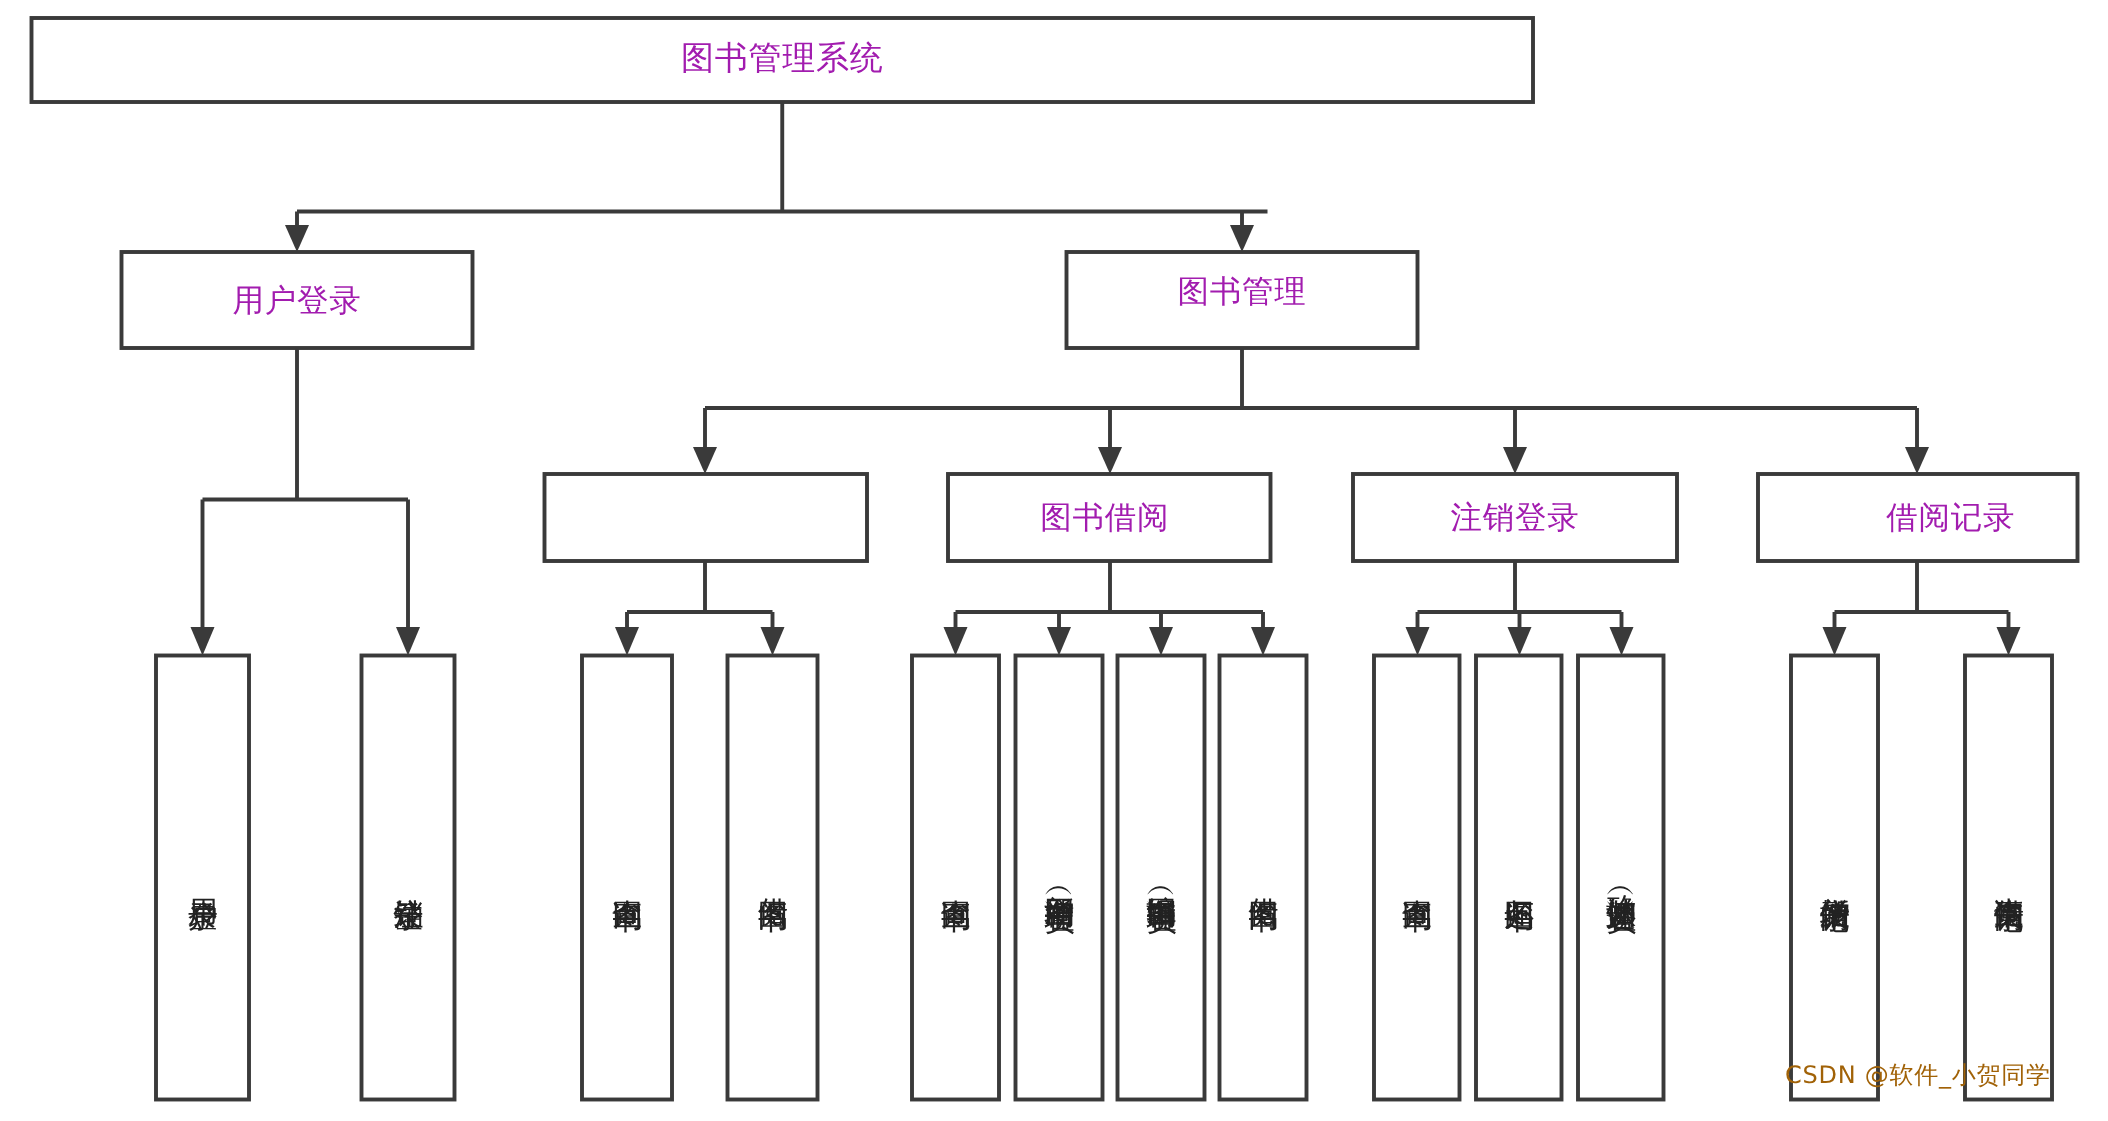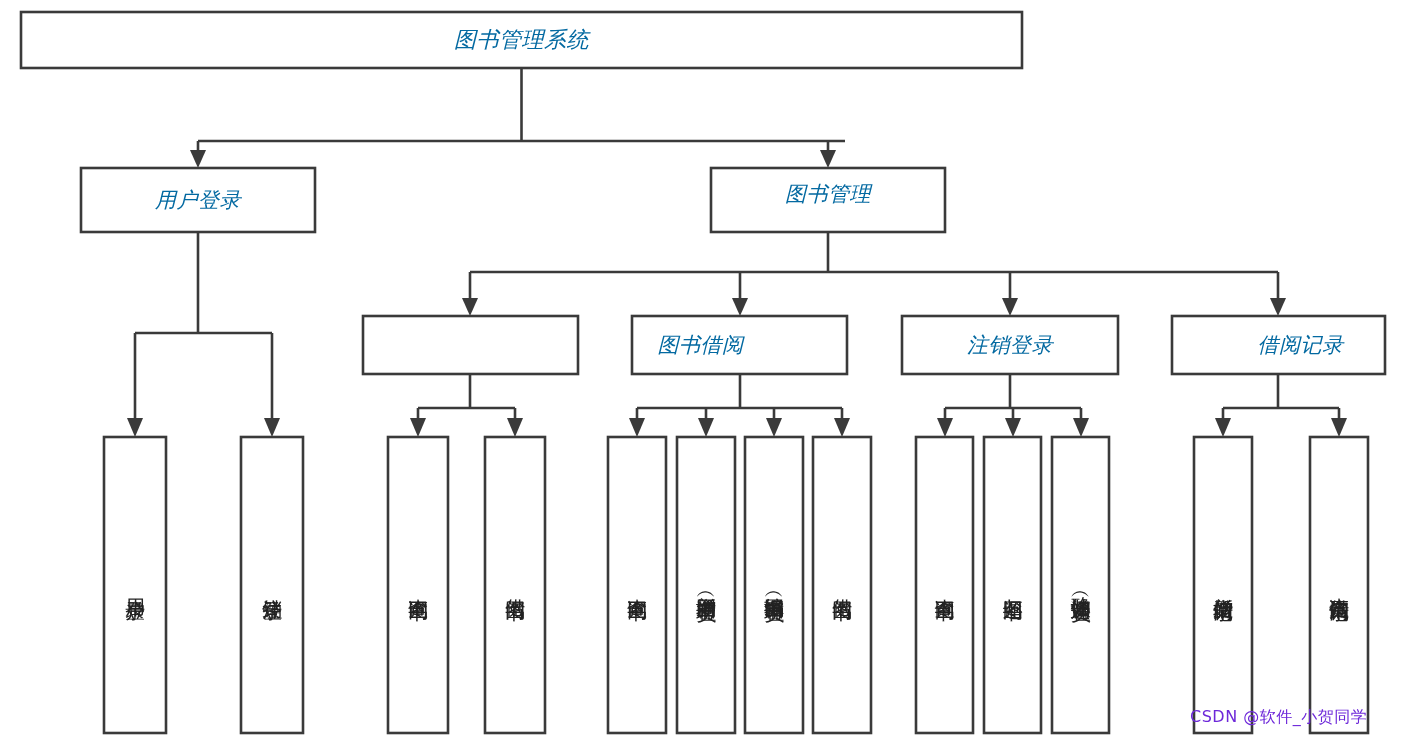--- a/index.html
+++ b/index.html
@@ -38,27 +38,26 @@
   }
   .arrow-head {
     fill: #3a3a3a;
     stroke: none;
   }
   .node-label-h {
     position: absolute;
     display: flex;
     align-items: center;
     justify-content: center;
-    color: #0369a1;
+    color: #a21caf;
     font-size: 21px;
     line-height: 1.15;
     letter-spacing: 0.5px;
     white-space: nowrap;
     pointer-events: none;
-    font-style: italic;
   }
   .node-label-v {
     position: absolute;
     display: flex;
     align-items: center;
     justify-content: center;
     color: #222222;
     font-size: 20px;
     line-height: 1.28;
     writing-mode: vertical-rl;
@@ -66,21 +65,21 @@
     letter-spacing: 1px;
     pointer-events: none;
   }
   .title-label {
     font-size: 22px;
   }
   .watermark {
     position: absolute;
     left: 1190px;
     top: 707px;
-    color: #6d28d9;
+    color: #a16207;
     font-size: 16px;
     white-space: nowrap;
     letter-spacing: 0.5px;
   }
 </style>
 </head>
 <body>
 
 <div id="diagram-root">
 
@@ -182,21 +181,21 @@
     <rect class="node-box" x="1052" y="437" width="57" height="296"></rect>
     <rect class="node-box" x="1194" y="437" width="58" height="296"></rect>
     <rect class="node-box" x="1310" y="437" width="58" height="296"></rect>
   </svg>
 
   <div class="node-label-h title-label" style="left:21px; top:12px; width:1001px; height:56px;">图书管理系统</div>
 
   <div class="node-label-h" style="left:81px; top:168px; width:234px; height:64px;">用户登录</div>
   <div class="node-label-h" style="left:711px; top:168px; width:234px; height:52px;border-radius:16px;">图书管理</div>
 
-  <div class="node-label-h" style="left:596px; top:316px; width:209px; height:58px;">图书借阅</div>
+  <div class="node-label-h" style="left:632px; top:316px; width:209px; height:58px;">图书借阅</div>
   <div class="node-label-h" style="left:902px; top:316px; width:216px; height:58px;">注销登录</div>
   <div class="node-label-h" style="left:1172px; top:316px; width:257px; height:58px;">借阅记录</div>
 
   <div class="node-label-v" style="left:104px; top:437px; width:62px; height:296px;">用户登录</div>
   <div class="node-label-v" style="left:241px; top:437px; width:62px; height:296px;">注销登录</div>
   <div class="node-label-v" style="left:388px; top:437px; width:60px; height:296px;">查询图书</div>
   <div class="node-label-v" style="left:485px; top:437px; width:60px; height:296px;">借阅图书</div>
   <div class="node-label-v" style="left:608px; top:437px; width:58px; height:296px;">查询图书</div>
   <div class="node-label-v" style="left:677px; top:437px; width:58px; height:296px;">新增图书（管理员）</div>
   <div class="node-label-v" style="left:745px; top:437px; width:58px; height:296px;">编辑图书（管理员）</div>

